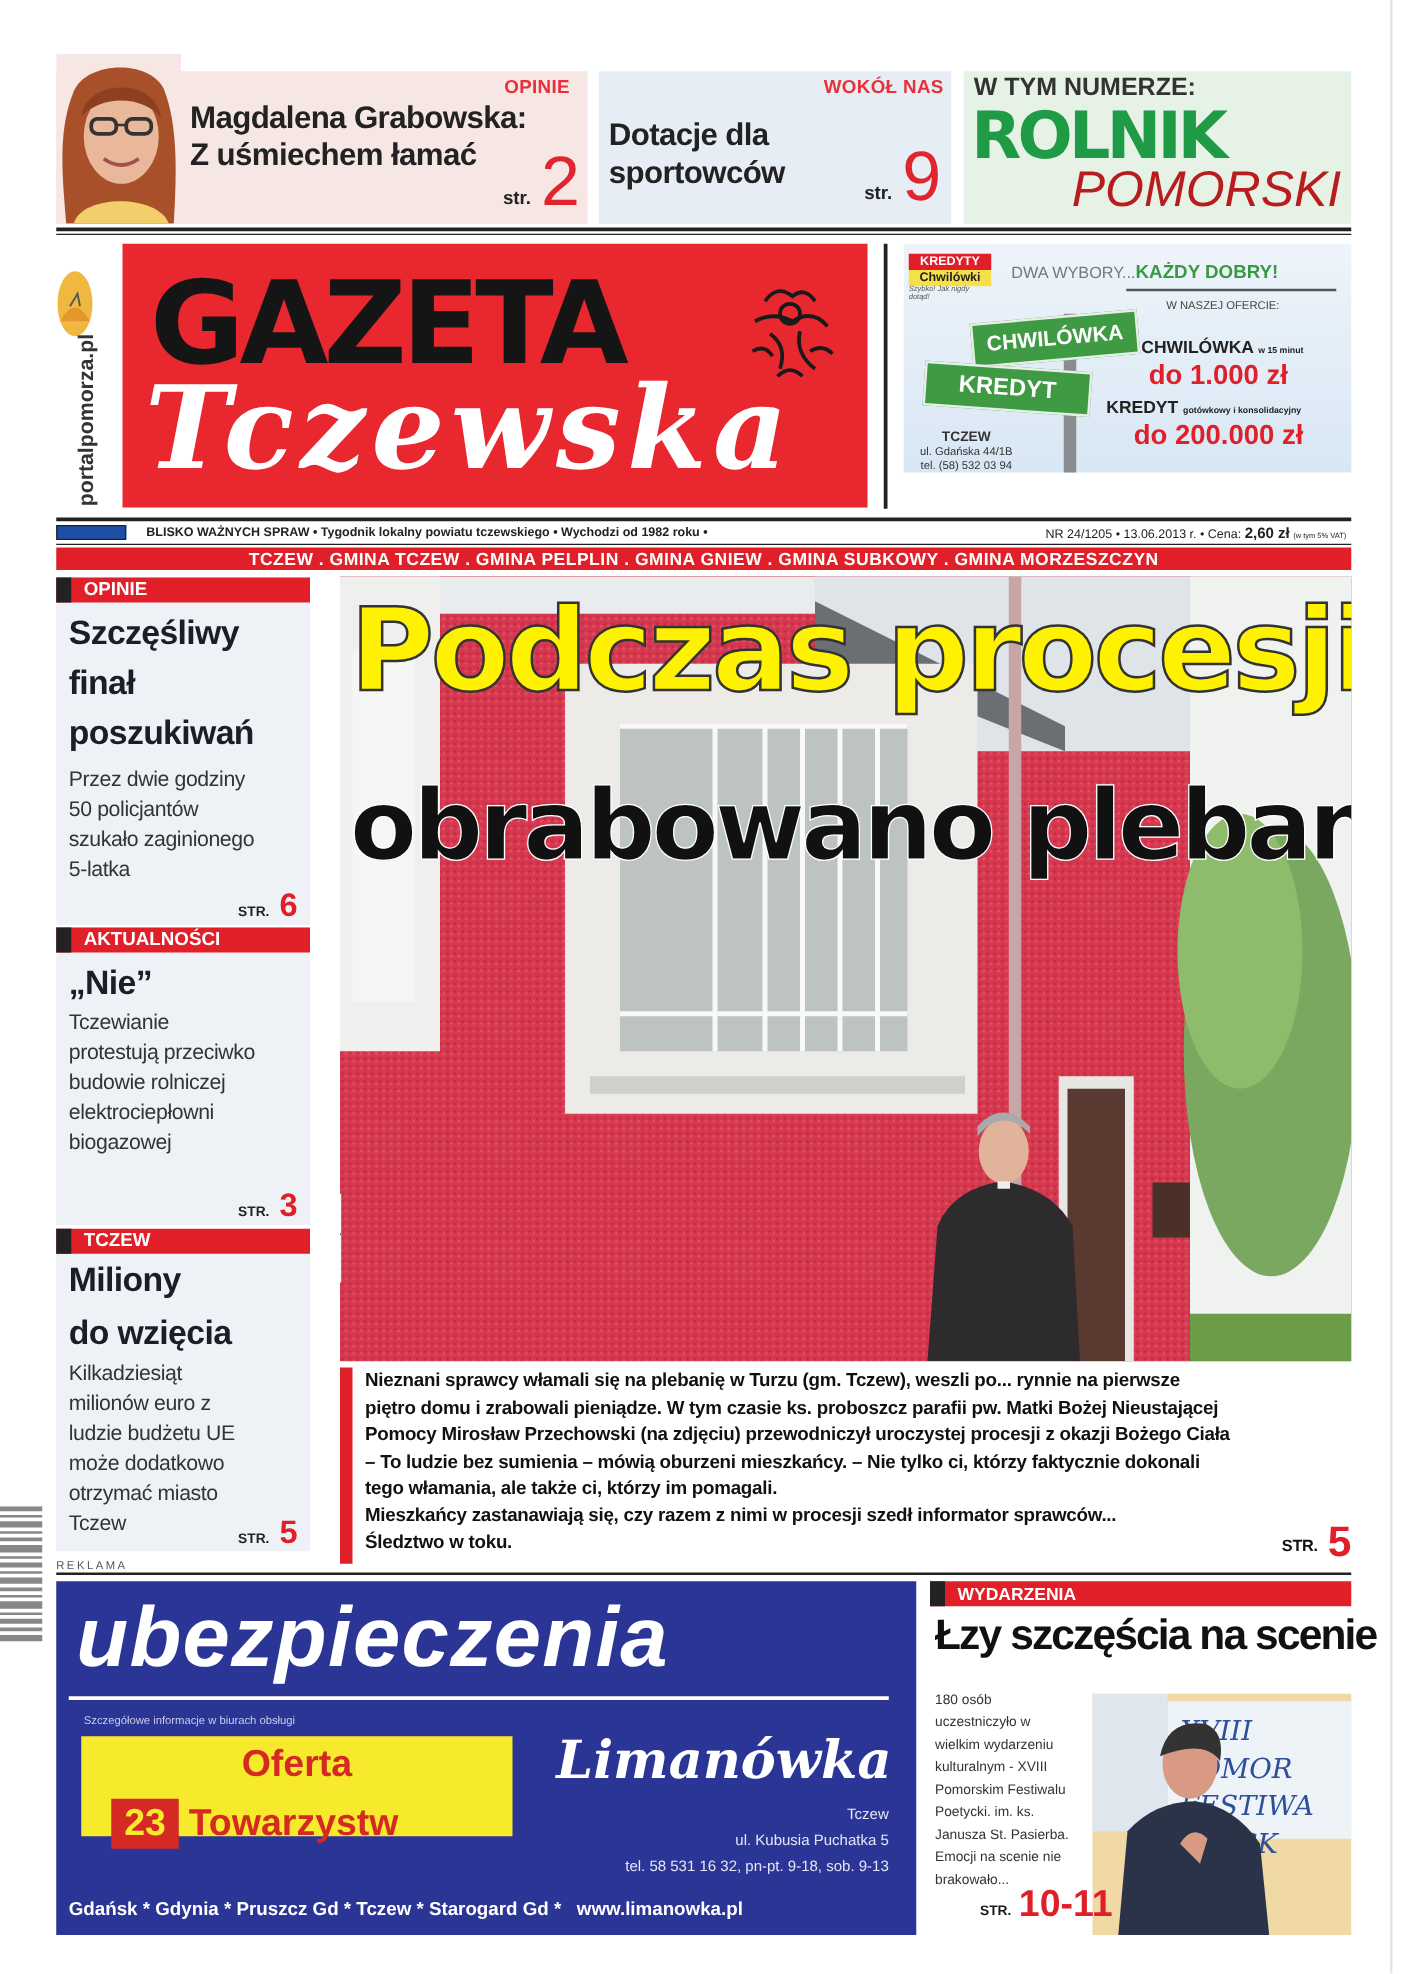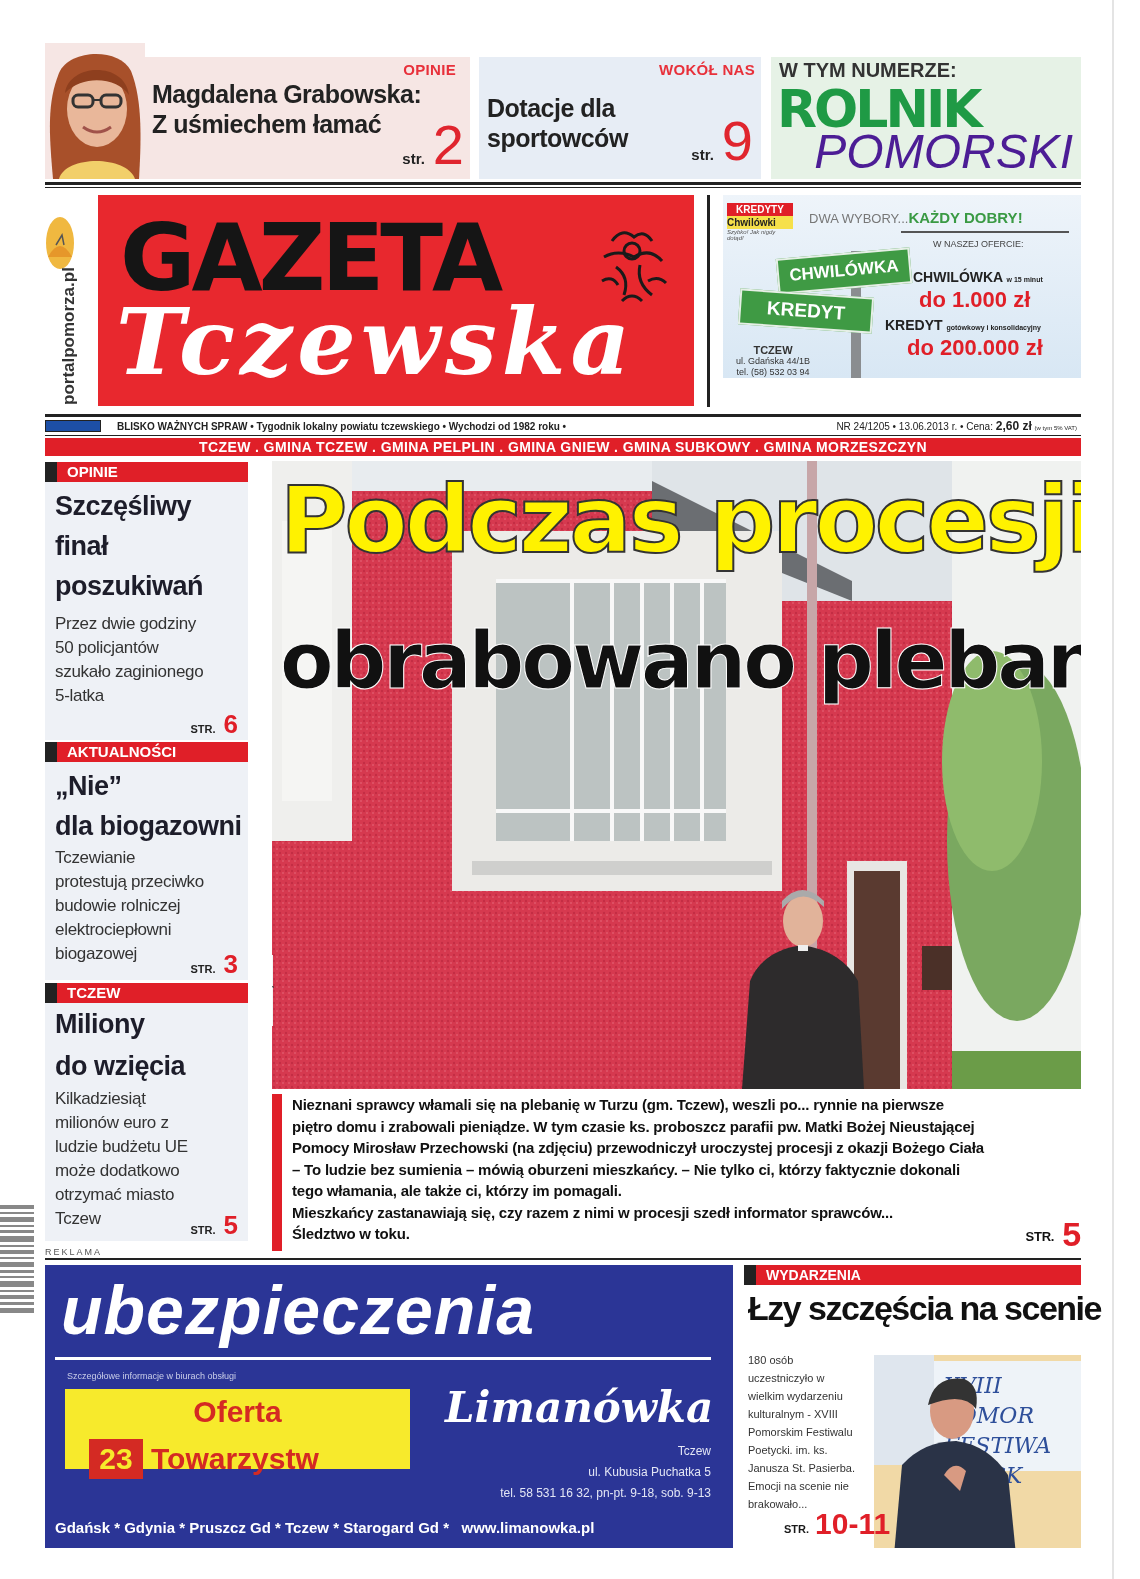--- a/index.html
+++ b/index.html
@@ -82,21 +82,21 @@
   </div>
   <div class="abs" style="right:8px;top:56px;display:flex;align-items:flex-end;gap:8px">
     <span class="str" style="margin-bottom:6px">str.</span>
     <span class="bignum">9</span>
   </div>
 </div>
 
 <div class="teaser t3">
   <div class="abs" style="left:8px;top:2px;font-weight:700;font-size:20px;color:#333">W TYM NUMERZE:</div>
   <div class="abs" style="left:6px;top:22px;font-family:'DejaVu Sans',sans-serif;font-weight:900;font-size:52px;color:#1f9a45;letter-spacing:-3px;line-height:60px">ROLNIK</div>
-  <div class="abs" style="right:8px;top:72px;font-style:italic;font-size:48px;color:#4c1d95;line-height:46px">POMORSKI</div>
+  <div class="abs" style="right:8px;top:72px;font-style:italic;font-size:40px;color:#b91c1c;line-height:46px">POMORSKI</div>
 </div>
 
 <div class="dbl" style="top:182px"></div>
 <div class="thin" style="top:187px"></div>
 
 <div class="portal">
   <svg width="50" height="212" viewBox="0 0 50 212">
     <ellipse cx="18" cy="48" rx="14" ry="26" fill="#f0b840"></ellipse>
     <path d="M6 62 Q18 40 30 62" fill="#e6972a"></path>
     <path d="M14 50 l6 -10 l2 10" stroke="#555" stroke-width="1.5" fill="none"></path>
@@ -119,21 +119,21 @@
       </g>
     </svg>
   </div>
 </div>
 
 <div class="vsep"></div>
 
 <div class="ad1">
   <div class="abs" style="left:4px;top:8px;width:66px">
     <div style="background:#e01f28;color:#fff;font-weight:900;font-size:10px;text-align:center;padding:1px 0">KREDYTY</div>
-    <div style="background:#f6e04a;color:#222;font-weight:700;font-size:10px;padding:1px 0">Chwilówki</div>
+    <div style="background:#f6e04a;color:#222;font-weight:700;font-size:10px;text-align:center;padding:1px 0">Chwilówki</div>
     <div style="font-style:italic;font-size:6px;color:#555">Szybko! Jak nigdy dotąd!</div>
   </div>
   <div class="abs" style="left:86px;top:14px;font-size:13px;white-space:nowrap">
     <span style="color:#777">DWA WYBORY...</span><span style="color:#3a9a44;font-weight:900;font-size:15px">KAŻDY DOBRY!</span>
   </div>
   <div class="abs" style="left:178px;top:36px;width:168px;border-top:2px solid #555"></div>
   <div class="abs" style="left:210px;top:44px;font-size:9px;color:#444">W NASZEJ OFERCIE:</div>
   <div class="abs" style="left:128px;top:56px;width:10px;height:155px;background:#8a8d90"></div>
   <div class="sign" style="left:54px;top:58px;width:134px;height:36px;font-size:17px;line-height:32px;transform:rotate(-5deg)">CHWILÓWKA</div>
   <div class="sign" style="left:16px;top:98px;width:134px;height:36px;font-size:19px;line-height:32px;transform:rotate(4deg)">KREDYT</div>
@@ -180,21 +180,20 @@
     <div class="stext">szukało zaginionego</div>
     <div class="stext">5-latka</div>
   </div>
   <div class="sstr" style="bottom:0"><span>STR.</span><b>6</b></div>
 </div>
 
 <div class="side" style="top:742px;height:238px">
   <div class="sidelabel">AKTUALNOŚCI</div>
   <div style="margin-top:4px">
     <div class="shead">„Nie”</div>
-    <div class="shead">dla biogazowni</div>
   </div>
   <div>
     <div class="stext">Tczewianie</div>
     <div class="stext">protestują przeciwko</div>
     <div class="stext">budowie rolniczej</div>
     <div class="stext">elektrociepłowni</div>
     <div class="stext">biogazowej</div>
   </div>
   <div class="sstr" style="bottom:0"><span>STR.</span><b>3</b></div>
 </div>

